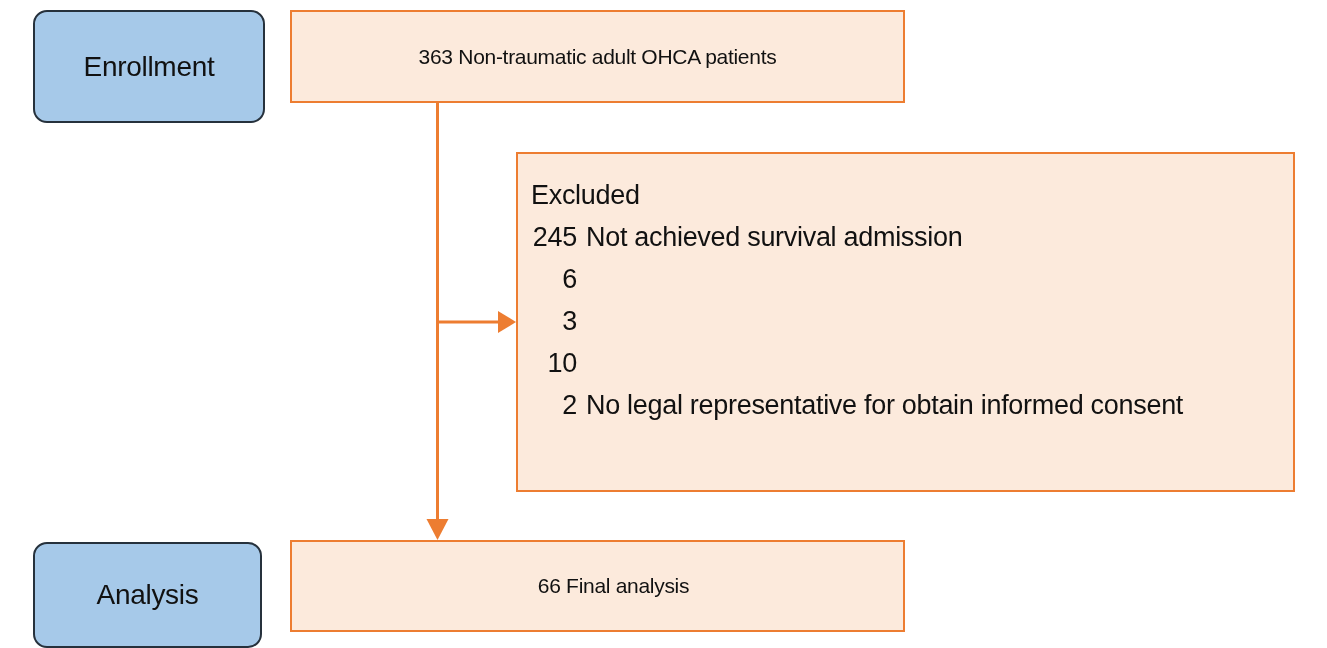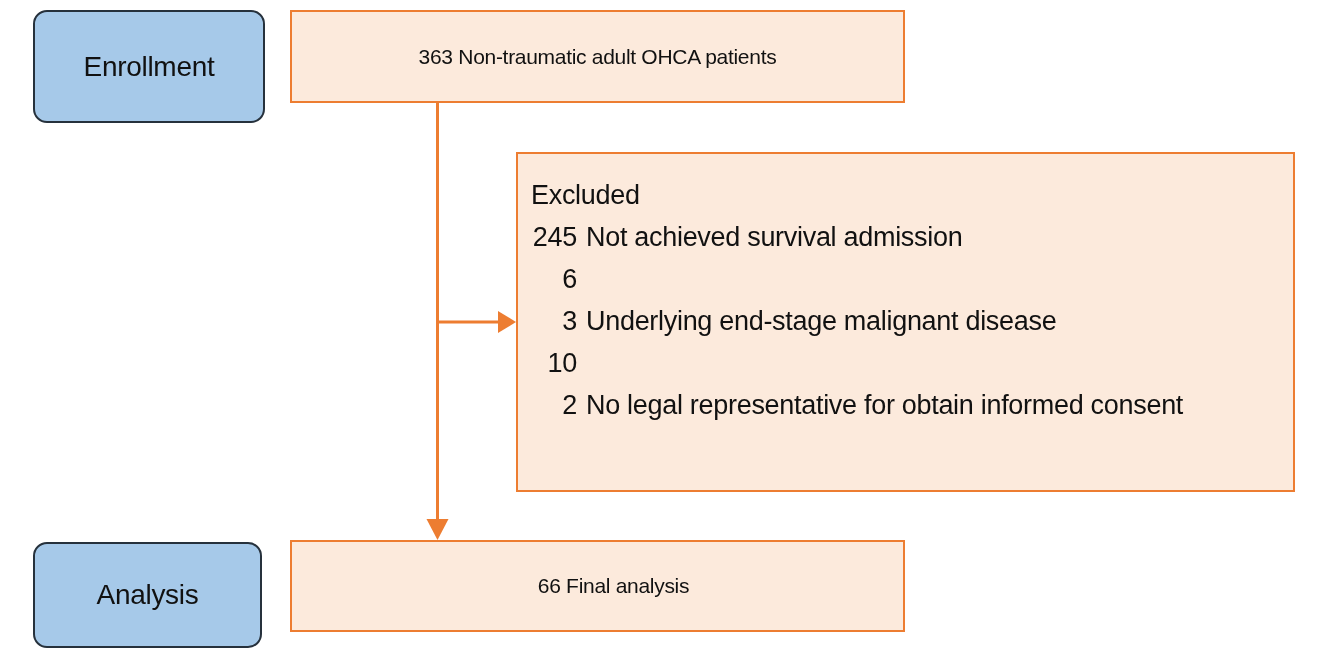--- a/index.html
+++ b/index.html
@@ -108,21 +108,20 @@
     </div>
     <div class="ex-row">
       <span class="ex-num">245</span>
       <span class="ex-label">Not achieved survival admission</span>
     </div>
     <div class="ex-row">
       <span class="ex-num">6</span>
     </div>
     <div class="ex-row">
       <span class="ex-num">3</span>
-      <span class="ex-label">Underlying end-stage malignant disease</span>
     </div>
     <div class="ex-row">
       <span class="ex-num">10</span>
     </div>
     <div class="ex-row">
       <span class="ex-num">2</span>
       <span class="ex-label">No legal representative for obtain informed consent</span>
     </div>
   </div>
 

